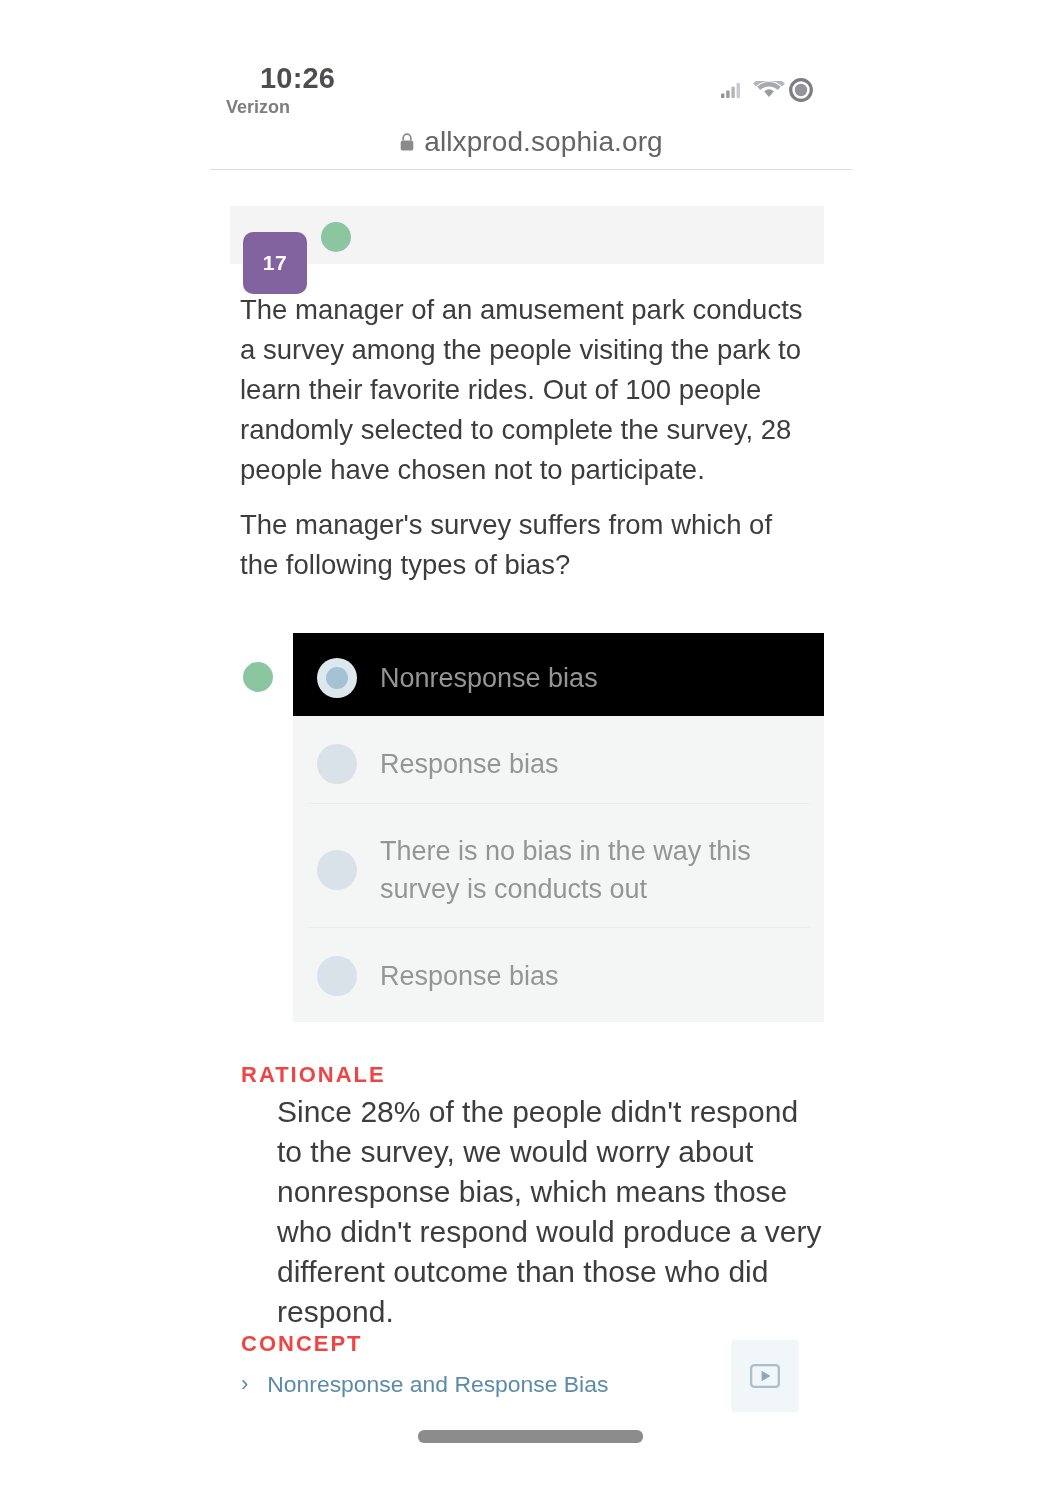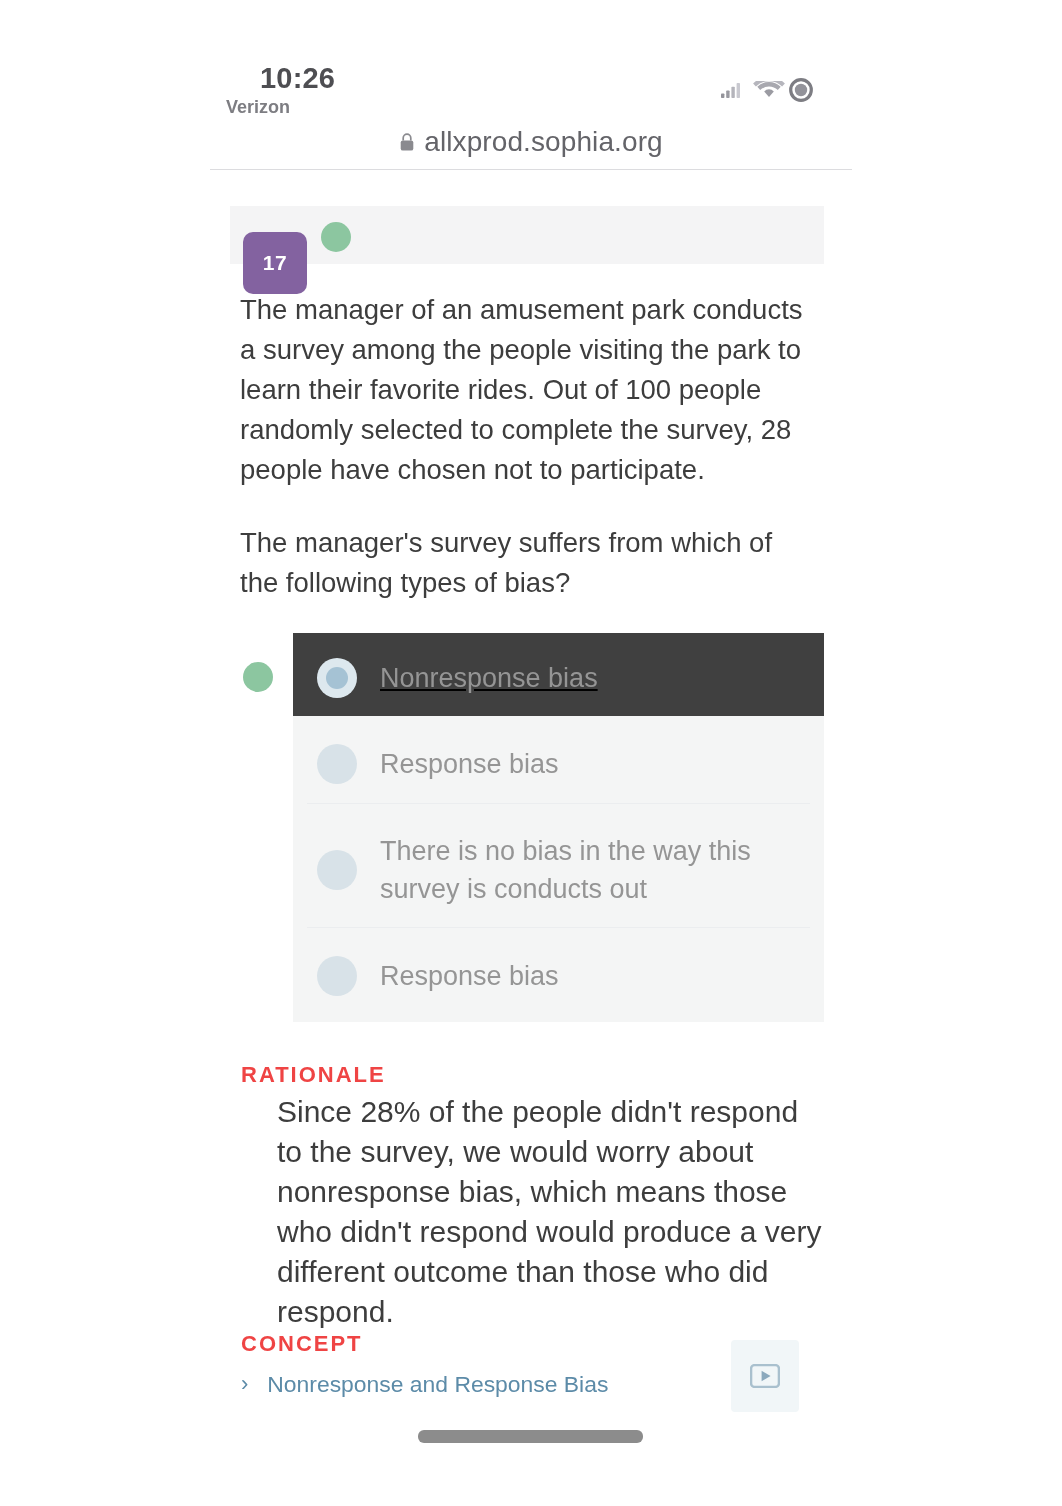--- a/index.html
+++ b/index.html
@@ -23,25 +23,25 @@
 
   .browser-sep { position:absolute; left:0; top:169px; width:642px; height:1px; background:#dcdcdf; }
 
   
   .qheader { position:absolute; left:20px; top:206px; width:594px; height:58px; background:#f4f4f5; }
   .qbadge { position:absolute; left:13px; top:0px; width:64px; height:62px; border-radius:10px; background:#8362a0;
             color:#fff; display:flex; align-items:center; justify-content:center; font-size:21px; font-weight:700; letter-spacing:0.5px;margin-top:26px;}
   .greendot { position:absolute; left:91px; top:16px; width:30px; height:30px; border-radius:50%; background:#8cc6a0; }
 
   .qtext { position:absolute; left:30px; top:290px; width:563px; font-size:27.5px; line-height:40px; color:#3d3d3d; }
-  .qtext p + p { margin-top:33px; }
+  .qtext p + p { margin-top:15px; }
 
   .optpanel { position:absolute; left:83px; top:633px; width:531px; height:389px; background:#f4f5f5; }
   .opt { position:absolute; left:0; width:531px; display:flex; align-items:center; padding-left:24px; }
-  .opt.sel { background:#404040;text-decoration:underline; }
+  .opt.sel { background:#000000; }
   .divider { position:absolute; left:14px; width:503px; height:1px; background:#ebedef; }
   .radio { position:relative; width:40px; height:40px; border-radius:50%; background:#d8e2e8; flex:none; }
   .radio.on { background:#dde8ee; }
   .radio.on::after { content:""; position:absolute; left:9px; top:9px; width:22px; height:22px; border-radius:50%; background:#a5c2d4; }
   .optlabel { margin-left:23px; width:420px; font-size:27px; line-height:38px; color:#959595; }
 
   .sechead { position:absolute; left:31px; font-size:22px; font-weight:700; letter-spacing:2px; color:#ef4444; }
   .secbody { position:absolute; left:31px; width:551px; font-size:30px; line-height:40px; color:#3d3d3d;margin-left:36px; }
   .conceptlink { position:absolute; left:31px; font-size:22.9px; line-height:34px; color:#5c8ba8; display:flex; align-items:center; }
   .concept-arrow { margin-right:19px; color:#5c8ba8; font-size:22px; }

